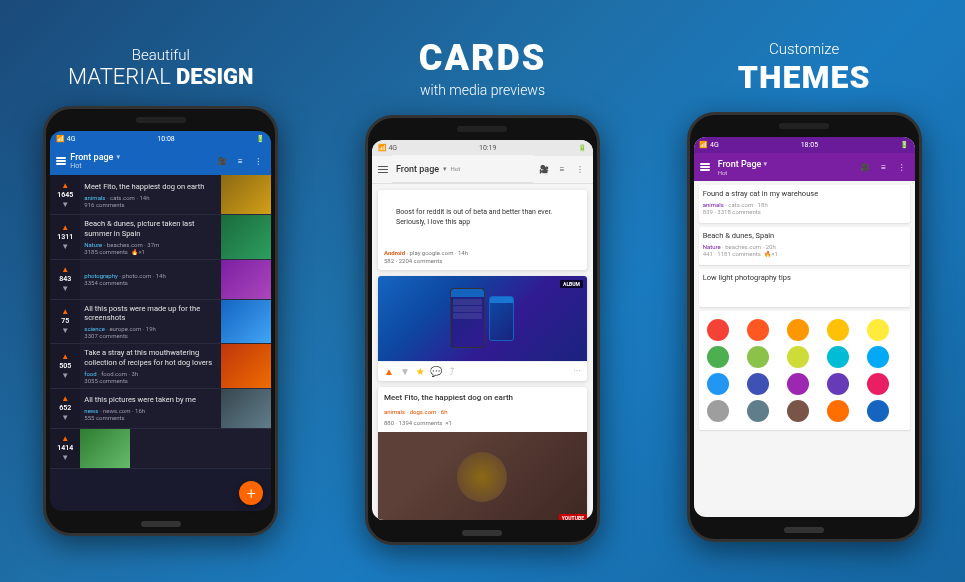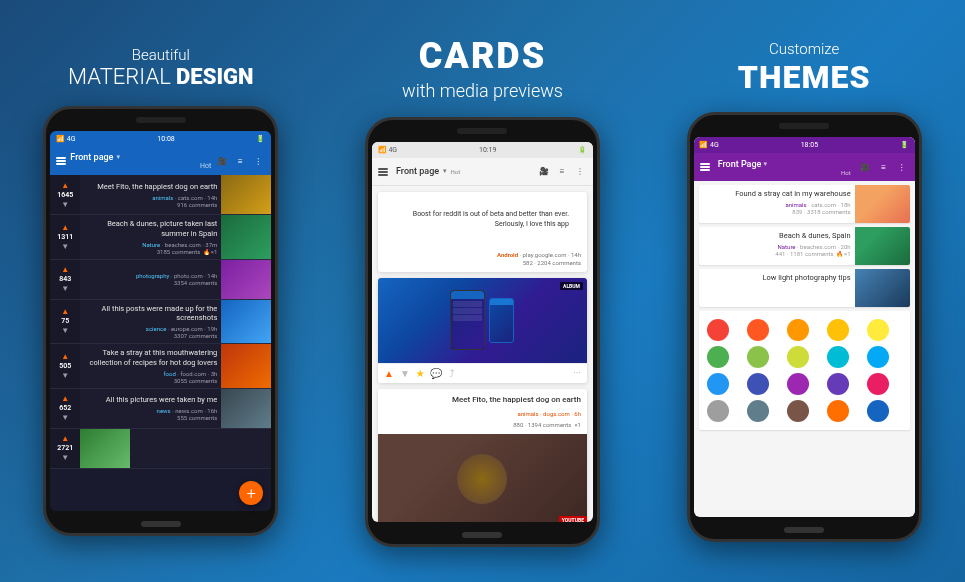--- a/index.html
+++ b/index.html
@@ -38,21 +38,21 @@
       text-align: center;
     }
 
     .column-header .bold {
       font-size: 22px;
       font-weight: 700;
       display: block;
     }
 
     .column-header .sub {
-      font-size: 18px;
+      font-size: 14px;
       font-weight: 300;
       display: block;
       margin-top: 2px;
     }
 
     
     .phone {
       width: 235px;
       height: 430px;
       background: #111;
@@ -77,22 +77,21 @@
     }
 
     .phone-screen {
       position: absolute;
       top: 22px;
       left: 4px;
       right: 4px;
       bottom: 22px;
       background: #1a1a2e;
       overflow: hidden;
-      border-radius: 6px;
-      text-align: right;
+      border-radius: 12px;
     }
 
     
     .status-bar {
       height: 16px;
       background: #1565c0;
       display: flex;
       align-items: center;
       justify-content: space-between;
       padding: 0 6px;
@@ -412,20 +411,21 @@
 
     .phone3-item {
       background: white;
       margin: 4px 5px;
       border-radius: 2px;
       box-shadow: 0 1px 2px rgba(0,0,0,0.1);
       display: flex;
       align-items: stretch;
       min-height: 38px;
       overflow: hidden;
+      flex-direction: column;
     }
 
     .phone3-item-content {
       flex: 1;
       padding: 4px;
     }
 
     .phone3-item-title {
       font-size: 7.5px;
       color: #333;
@@ -624,21 +624,21 @@
             <div class="feed-title">All this pictures were taken by me</div>
             <div class="feed-meta"><span>news</span> · news.com · 16h</div>
             <div class="feed-meta">555 comments</div>
           </div>
           <div class="thumb-placeholder thumb-news"></div>
         </div>
 
         <div class="feed-item">
           <div class="vote-col">
             <span class="vote-arrow-up">▲</span>
-            <span class="vote-count">2721</span>
+            <span class="vote-count">1414</span>
             <span class="vote-arrow-down">▼</span>
           </div>
           <div class="thumb-placeholder thumb-aloe"></div>
         </div>
       </div>
     </div>
 
     <div class="fab">+</div>
     <div class="phone-bottom-bar"></div>
   </div>

